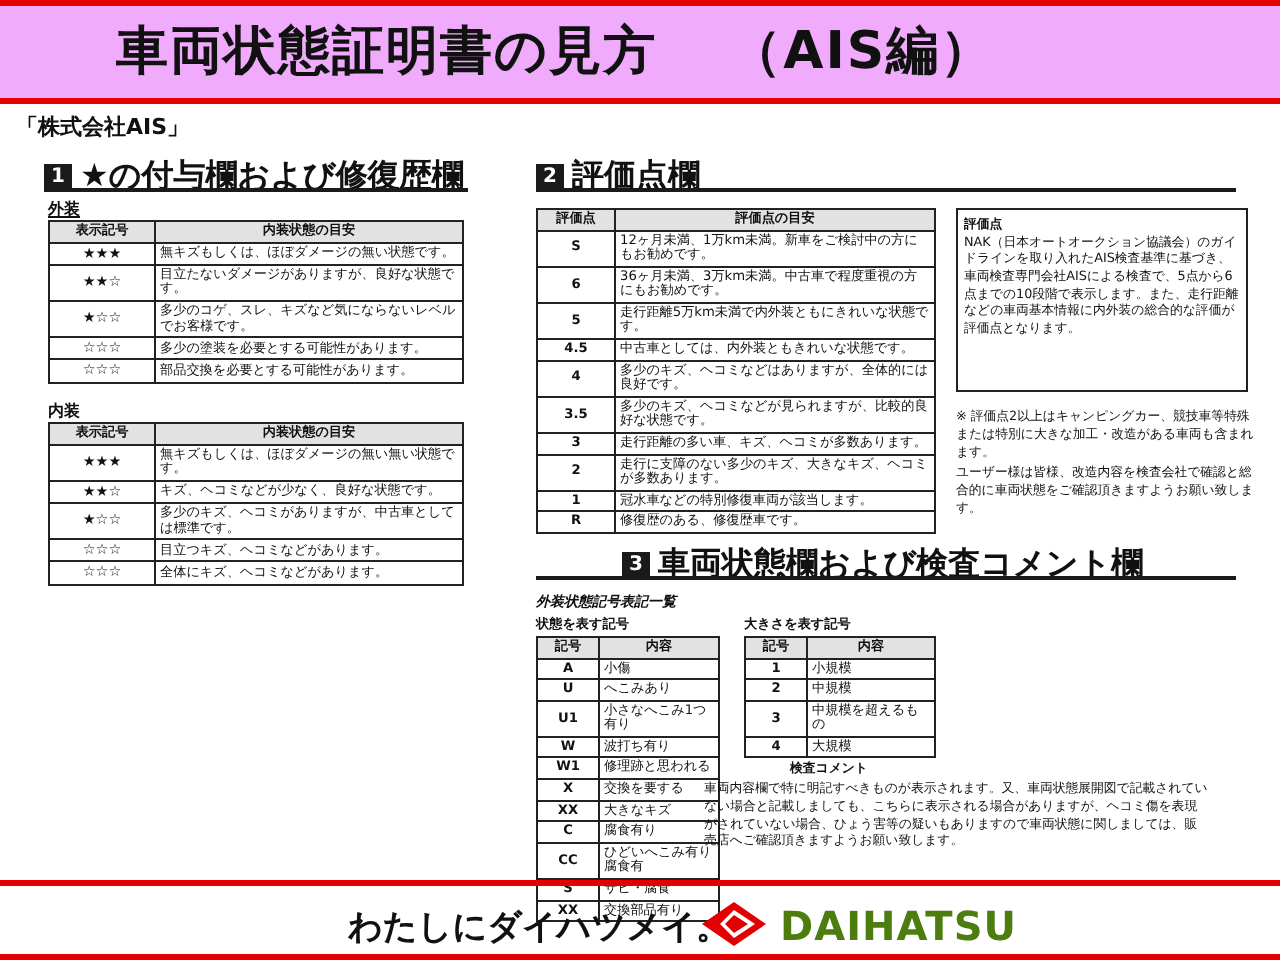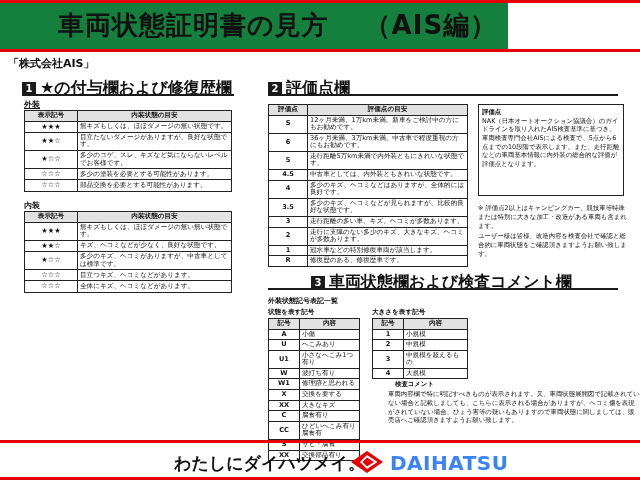--- a/index.html
+++ b/index.html
@@ -8,22 +8,22 @@
     background:#ffffff;
     font-family:"DejaVu Sans", sans-serif;
     color:#111;
     overflow:hidden;
     position:relative;
   }
   .page { position:relative; width:640px; height:480px; }
 
   
   .header {
-    position:absolute; left:0; top:0; width:508px; height:52px;
-    background:#15803d;
+    position:absolute; left:0; top:0; width:640px; height:52px;
+    background:#f0abfc;
   }
   .header-rule-top {
     position:absolute; left:0; top:0; width:640px; height:3px; background:#e40000;
   }
   .header-rule-bottom {
     position:absolute; left:0; top:49px; width:640px; height:3px; background:#e40000;
   }
   .header-title {
     position:absolute; left:58px; top:8px;
     font-size:26px; font-weight:bold; letter-spacing:1px;
@@ -91,21 +91,21 @@
   
   .footer-rule {
     position:absolute; left:0; width:640px; height:3px; background:#e40000;
   }
   .slogan {
     position:absolute; left:174px; top:452px;
     font-size:17px; font-weight:bold; color:#111; white-space:nowrap;
   }
   .brand {
     position:absolute; left:390px; top:451px;
-    font-size:20px; font-weight:bold; letter-spacing:0.5px; color:#3b82f6;
+    font-size:20px; font-weight:bold; letter-spacing:0.5px; color:#4d7c0f;
   }
   .logo-mark {
     position:absolute; left:350px; top:450px; width:34px; height:24px;
   }
 </style>
 </head>
 <body>
 
 <div class="page">
 
@@ -252,21 +252,21 @@
   </div>
 
   <div class="free-note" style="left:478px; top:204px; width:150px;">※ 評価点2以上はキャンピングカー、競技車等特殊または特別に大きな加工・改造がある車両も含まれます。</div>
   <div class="free-note" style="left:478px; top:232px; width:150px;">ユーザー様は皆様、改造内容を検査会社で確認と総合的に車両状態をご確認頂きますようお願い致します。</div>
 
   <div class="sec-head" style="left:268px; top:272px;padding-left:43px;">
     <span class="sec-num">3</span><span class="sec-title">車両状態欄および検査コメント欄</span>
   </div>
   <div class="sec-underline" style="left:268px; top:288px; width:350px;"></div>
 
-  <div class="label-sm" style="left:268px; top:296px; font-size:7px;">外装状態記号表記一覧</div>
+  <div class="label-sm" style="left:268px; top:296px; font-size:7px;font-style:italic;">外装状態記号表記一覧</div>
 
   <div class="label-sm" style="left:268px; top:308px; font-size:6.6px;">状態を表す記号</div>
   <table class="grid" id="tbl-status" style="left:268px; top:318px; width:92px;">
     <thead>
         <tr>
       <th style="width:26px;">記号</th>
       <th>内容</th>
     </tr>
       </thead>
     <tbody>
@@ -339,21 +339,21 @@
           <td>中規模を超えるもの</td>
         </tr>
         <tr>
           <td class="c-code">4</td>
           <td>大規模</td>
         </tr>
       </tbody>
   </table>
 
   <div class="free-note" style="left:372px; top:380px; width:96px; font-weight:bold;padding-left:23px;">検査コメント</div>
-  <div class="free-note" style="left:388px; top:390px; width:252px;">車両内容欄で特に明記すべきものが表示されます。又、車両状態展開図で記載されていない場合と記載しましても、こちらに表示される場合がありますが、ヘコミ傷を表現がされていない場合、ひょう害等の疑いもありますので車両状態に関しましては、販売店へご確認頂きますようお願い致します。</div>
+  <div class="free-note" style="left:352px; top:390px; width:252px;">車両内容欄で特に明記すべきものが表示されます。又、車両状態展開図で記載されていない場合と記載しましても、こちらに表示される場合がありますが、ヘコミ傷を表現がされていない場合、ひょう害等の疑いもありますので車両状態に関しましては、販売店へご確認頂きますようお願い致します。</div>
 
   <div class="footer-rule" style="top:440px;"></div>
   <div class="footer-rule" style="top:477px;"></div>
 
   <div class="slogan">わたしにダイハツメイ。</div>
 
   <svg class="logo-mark" viewBox="0 0 34 24">
     <path d="M17 1 L33 12 L17 23 L1 12 Z" fill="#e40000"></path>
     <path d="M17 5 L27.5 12 L17 19 L10 12 Z" fill="#ffffff"></path>
     <path d="M17 7.5 L24 12 L17 16.5 L12.5 12 Z" fill="#e40000"></path>

